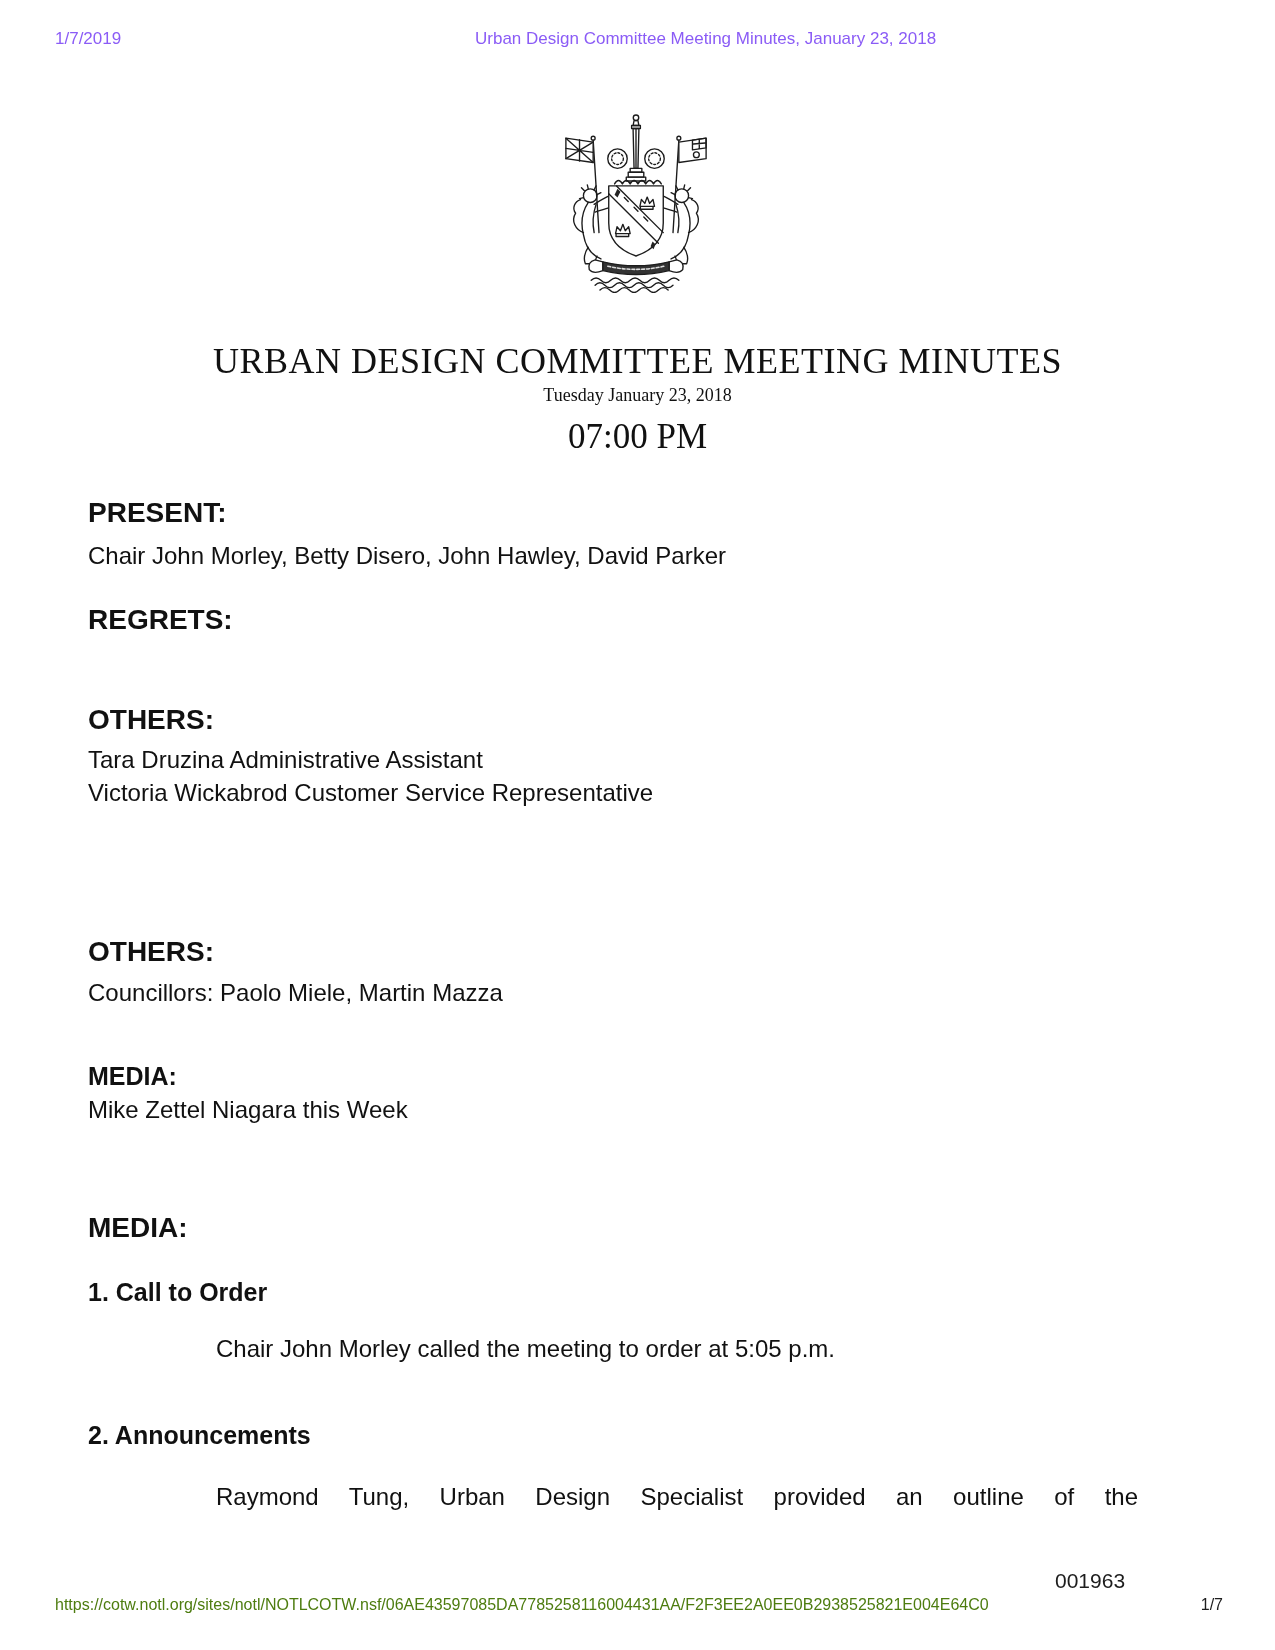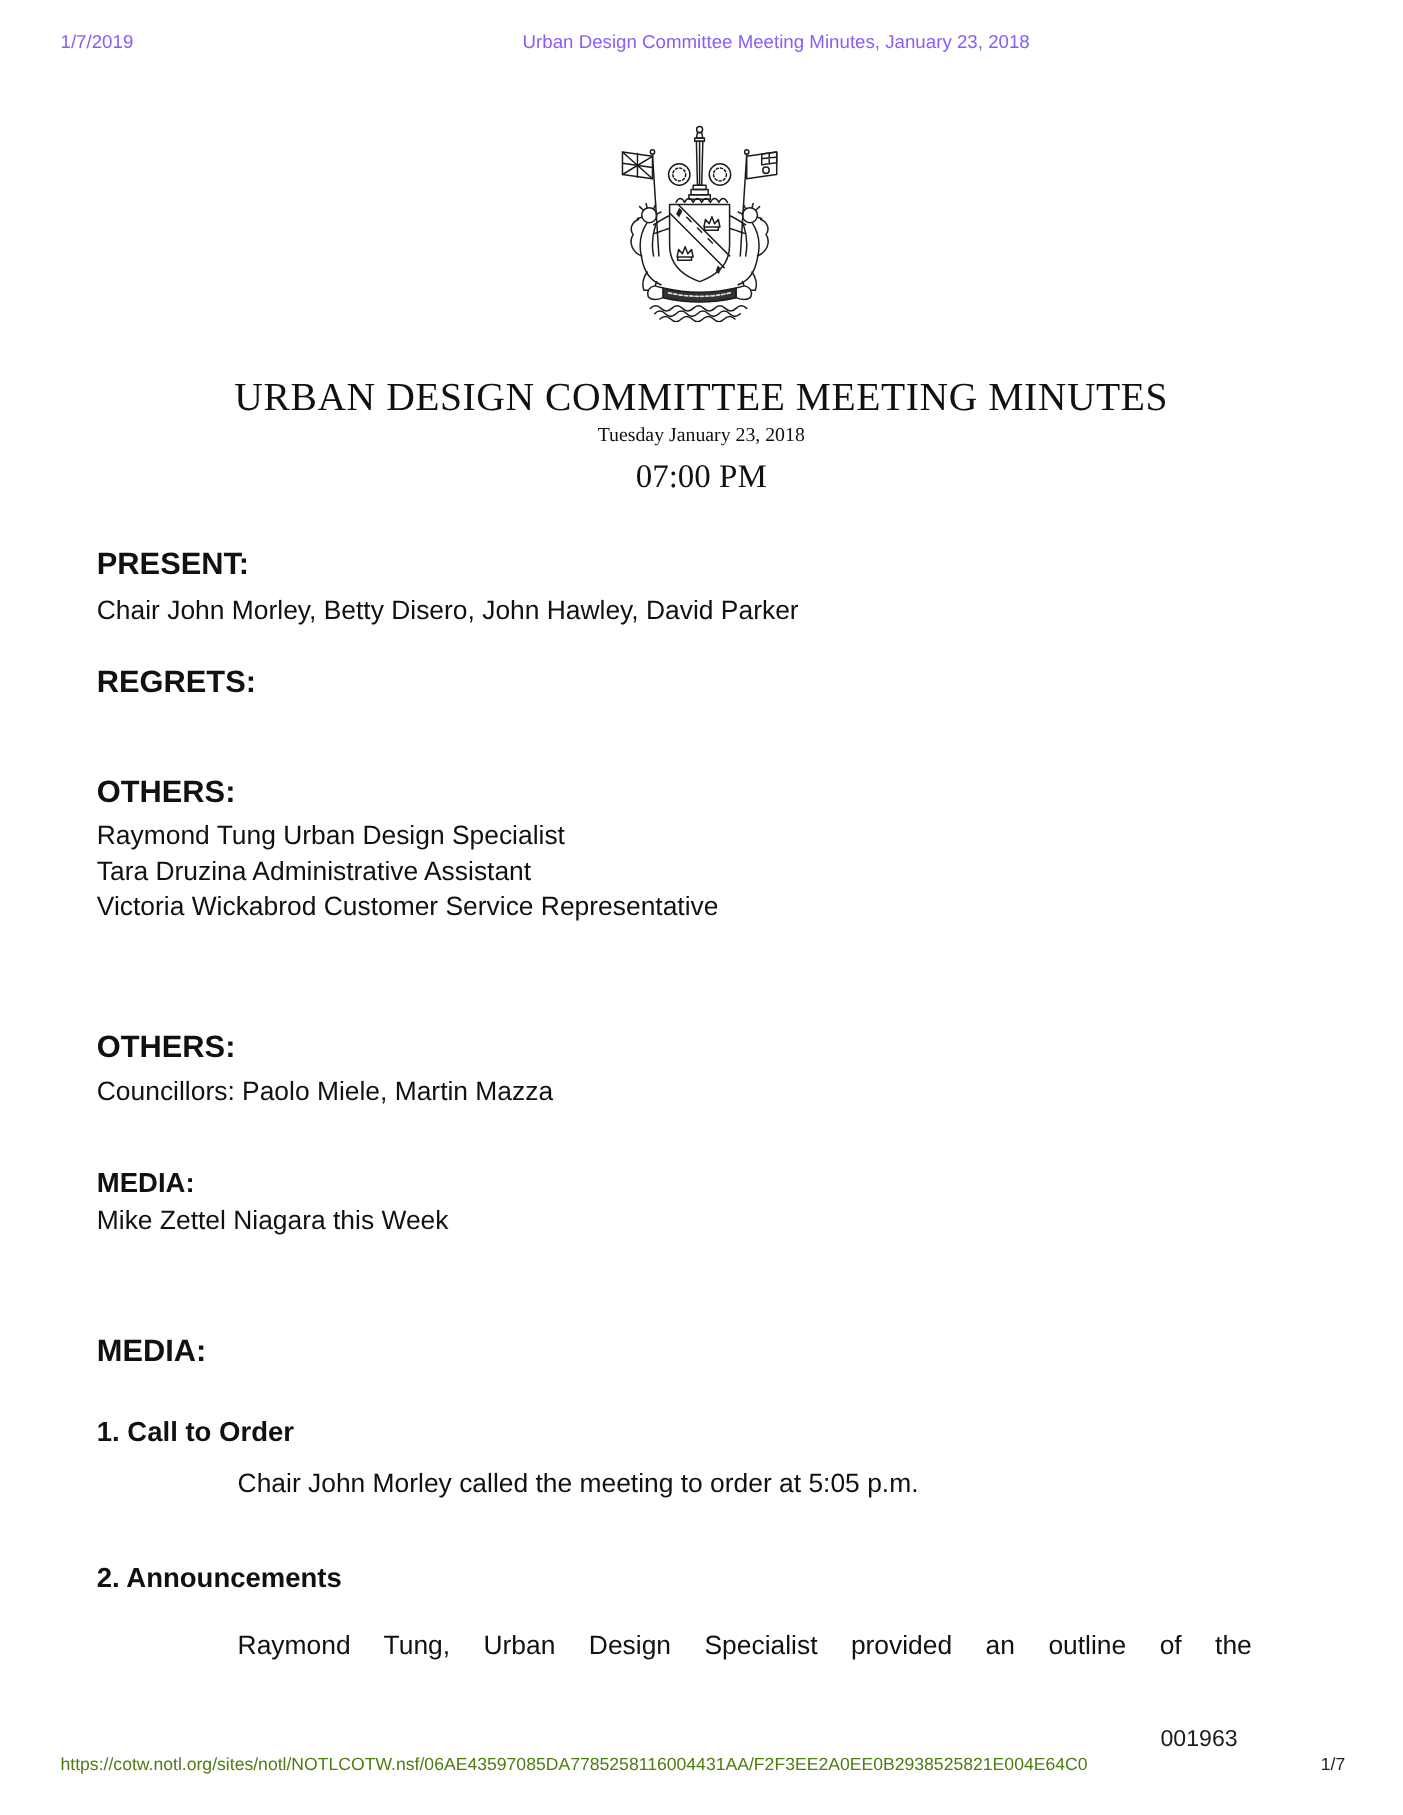--- a/index.html
+++ b/index.html
@@ -11,36 +11,36 @@
   #hdr-title{left:475px;top:29px;}
   #ftr-url{left:55px;top:1596px;font-size:16px;color:#4d7c0f;white-space:nowrap;}
   #ftr-page{right:52px;top:1596px;font-size:16px;color:#1d1d1d;}
   #stamp{left:1055px;top:1569px;font-size:21px;color:#1d1d1d;}
   
   #crest{left:558px;top:108px;width:156px;height:185px;}
   
   .serifc{left:0;width:1275px;text-align:center;font-family:"Liberation Serif",serif;white-space:nowrap;}
   #doc-title{top:340px;font-size:36px;letter-spacing:0.5px;}
   #doc-date{top:385px;font-size:18px;}
-  #doc-time{top:417px;font-size:30px;}
+  #doc-time{top:417px;font-size:35px;}
   
   .h1{font-size:28px;font-weight:bold;white-space:nowrap;}
   .h2{font-size:25px;font-weight:bold;white-space:nowrap;}
   .btxt{font-size:24px;white-space:nowrap;}
   #present-h{left:88px;top:497px;}
   #present-b{left:88px;top:542px;}
   #regrets-h{left:88px;top:604px;}
   #staff-h{left:88px;top:704px;}
   #staff-b{left:88px;top:744px;line-height:32.5px;font-size:24px;}
   #others-h{left:88px;top:936px;}
   #others-b{left:88px;top:979px;}
   #media-sub-h{left:88px;top:1062px;}
   #media-sub-b{left:88px;top:1096px;}
   #media-main-h{left:88px;top:1212px;}
-  #item1-h{left:88px;top:1278px;margin-top:10px;}
+  #item1-h{left:88px;top:1278px;}
   #item1-b{left:216px;top:1335px;}
   #item2-h{left:88px;top:1421px;}
   #item2-b{left:216px;top:1480px;width:922px;font-size:24px;line-height:33.5px;}
   #item2-b .just{text-align:justify;text-align-last:justify;white-space:normal;}
   #item2-b .norm{text-align:left;white-space:nowrap;}
 </style>
 </head>
 <body>
 
 <div class="abs print-meta" id="hdr-date">1/7/2019</div>
@@ -128,21 +128,20 @@
 <div class="abs serifc" id="doc-date">Tuesday January 23, 2018</div>
 <div class="abs serifc" id="doc-time">07:00 PM</div>
 
 <div class="abs h1" id="present-h">PRESENT:</div>
 <div class="abs btxt" id="present-b">Chair John Morley, Betty Disero, John Hawley, David Parker</div>
 
 <div class="abs h1" id="regrets-h">REGRETS:</div>
 
 <div class="abs h1" id="staff-h">OTHERS:</div>
 <div class="abs btxt" id="staff-b">
-  <div>Raymond Tung Urban Design Specialist</div>
   <div>Tara Druzina Administrative Assistant</div>
   <div>Victoria Wickabrod Customer Service Representative</div>
 </div>
 
 <div class="abs h1" id="others-h">OTHERS:</div>
 <div class="abs btxt" id="others-b">Councillors: Paolo Miele, Martin Mazza</div>
 
 <div class="abs h2" id="media-sub-h">MEDIA:</div>
 <div class="abs btxt" id="media-sub-b">Mike Zettel Niagara this Week</div>
 

